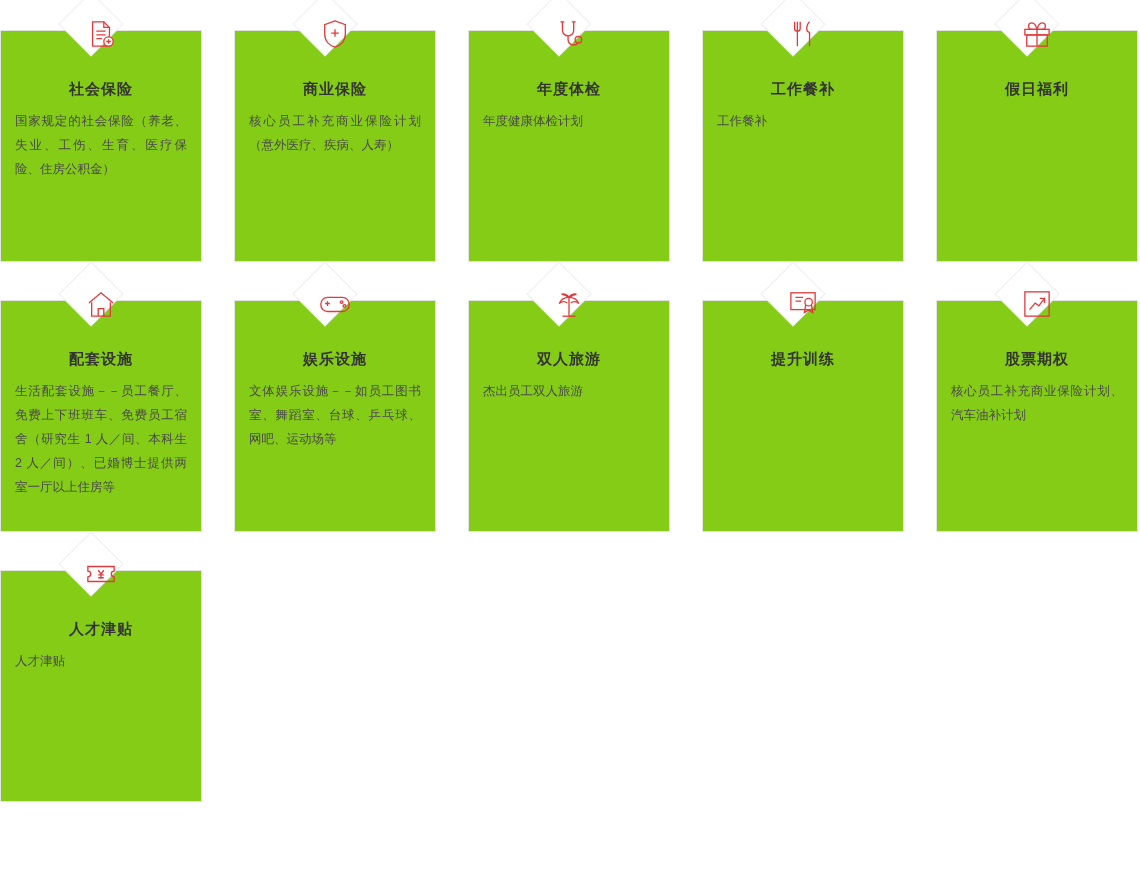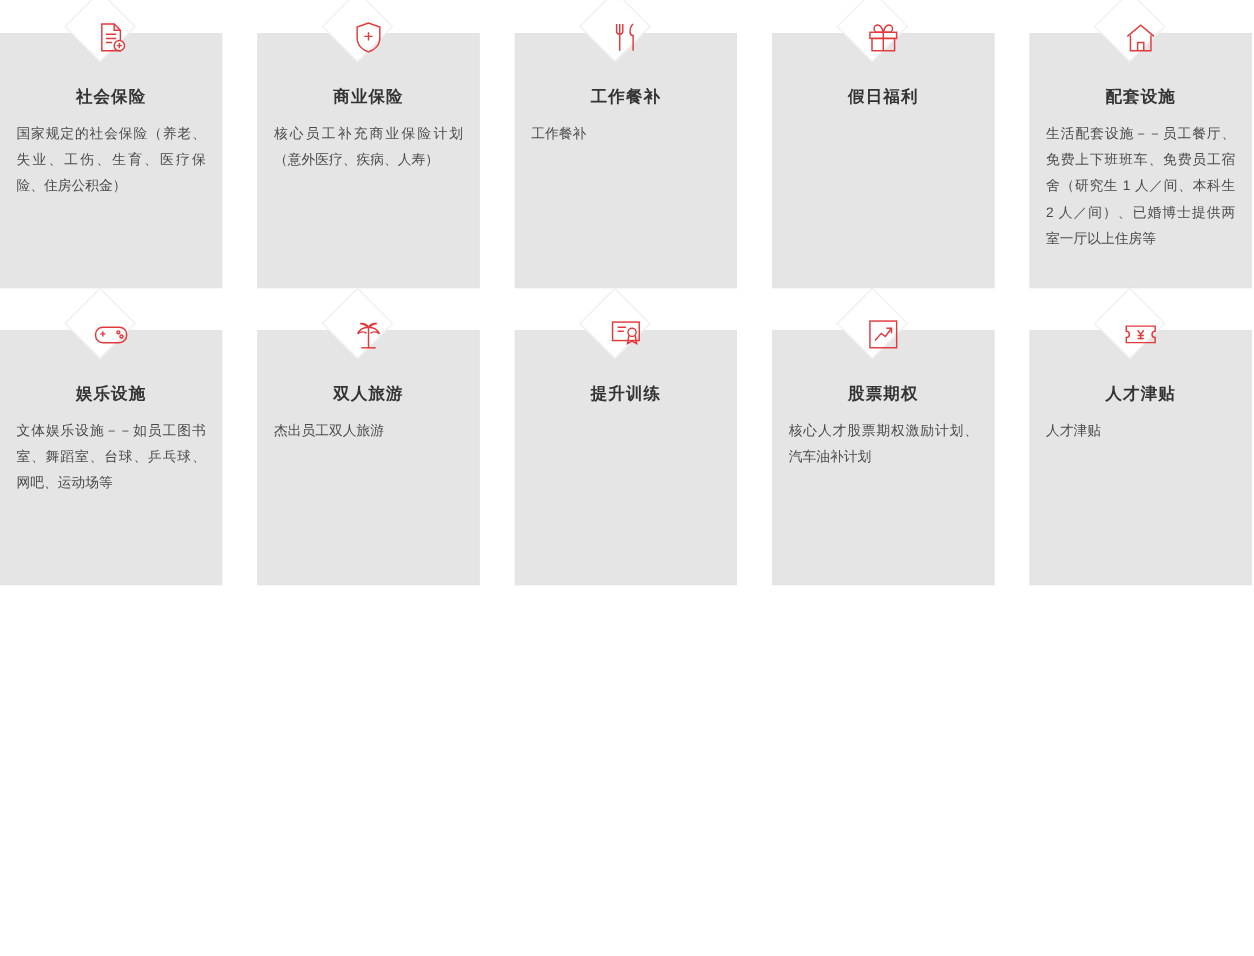--- a/index.html
+++ b/index.html
@@ -23,21 +23,21 @@
     row-gap: 38px;
     padding: 30px 0 0 0;
     box-sizing: border-box;
   }
   .card {
     position: relative;
     width: 202px;
     height: 232px;
     border: 1px solid #e3e3e3;
     box-sizing: border-box;
-    background: #e5e5e5;
+    background: #84cc16;
     padding: 48px 14px 10px 14px;
   }
   .card.empty {
     border: none;
     background: transparent;
   }
   .diamond {
     position: absolute;
     top: -30px;
     left: 50%;
@@ -107,20 +107,33 @@
     <div class="icon-wrap">
       <svg width="28" height="30" viewBox="0 0 28 32" fill="none" stroke="#e3393c" stroke-width="1.4">
         <path d="M14 2L3 6v10c0 8 5.5 12.5 11 14 5.5-1.5 11-6 11-14V6z"></path>
         <path d="M14 11v8M10 15h8"></path>
       </svg>
     </div>
     <p class="card-title">商业保险</p>
     <p class="card-desc">核心员工补充商业保险计划（意外医疗、疾病、人寿）</p>
   </div>
 
+  <div class="card">
+    <div class="diamond"></div>
+    <div class="icon-wrap">
+      <svg width="28" height="30" viewBox="0 0 28 32" fill="none" stroke="#e3393c" stroke-width="1.4">
+        <path d="M7 3v9a6 6 0 0 0 12 0V3"></path>
+        <path d="M5 3h4M17 3h4"></path>
+        <path d="M13 18v4a6 6 0 0 0 11 3"></path>
+        <circle cx="24" cy="22" r="3.5"></circle>
+      </svg>
+    </div>
+    <p class="card-title">年度体检</p>
+    <p class="card-desc">年度健康体检计划</p>
+  </div>
 
 
   <div class="card">
     <div class="diamond"></div>
     <div class="icon-wrap">
       <svg width="26" height="30" viewBox="0 0 26 32" fill="none" stroke="#e3393c" stroke-width="1.4">
         <path d="M7 3v9M4 3v7a3 3 0 0 0 6 0V3"></path>
         <path d="M7 12v17"></path>
         <path d="M20 3c-2.5 2-3 5-3 8 0 2 1 3 3 3.2V29"></path>
       </svg>
@@ -203,21 +216,21 @@
   <div class="card">
     <div class="diamond"></div>
     <div class="icon-wrap">
       <svg width="28" height="28" viewBox="0 0 30 30" fill="none" stroke="#e3393c" stroke-width="1.4">
         <rect x="2" y="2" width="26" height="26"></rect>
         <path d="M7 21l6-7 4 3 6-8"></path>
         <path d="M18 9h5v5"></path>
       </svg>
     </div>
     <p class="card-title">股票期权</p>
-    <p class="card-desc">核心人才股票期权激励计划、汽车油补计划</p>
+    <p class="card-desc">核心员工补充商业保险计划、汽车油补计划</p>
   </div>
 
   <div class="card">
     <div class="diamond"></div>
     <div class="icon-wrap">
       <svg width="30" height="24" viewBox="0 0 32 24" fill="none" stroke="#e3393c" stroke-width="1.4">
         <path d="M2 4h28v5a3 3 0 0 0 0 6v5H2v-5a3 3 0 0 0 0-6z"></path>
         <path d="M13 8l3 4 3-4M13 13h6M13 16h6M16 12v5"></path>
       </svg>
     </div>

